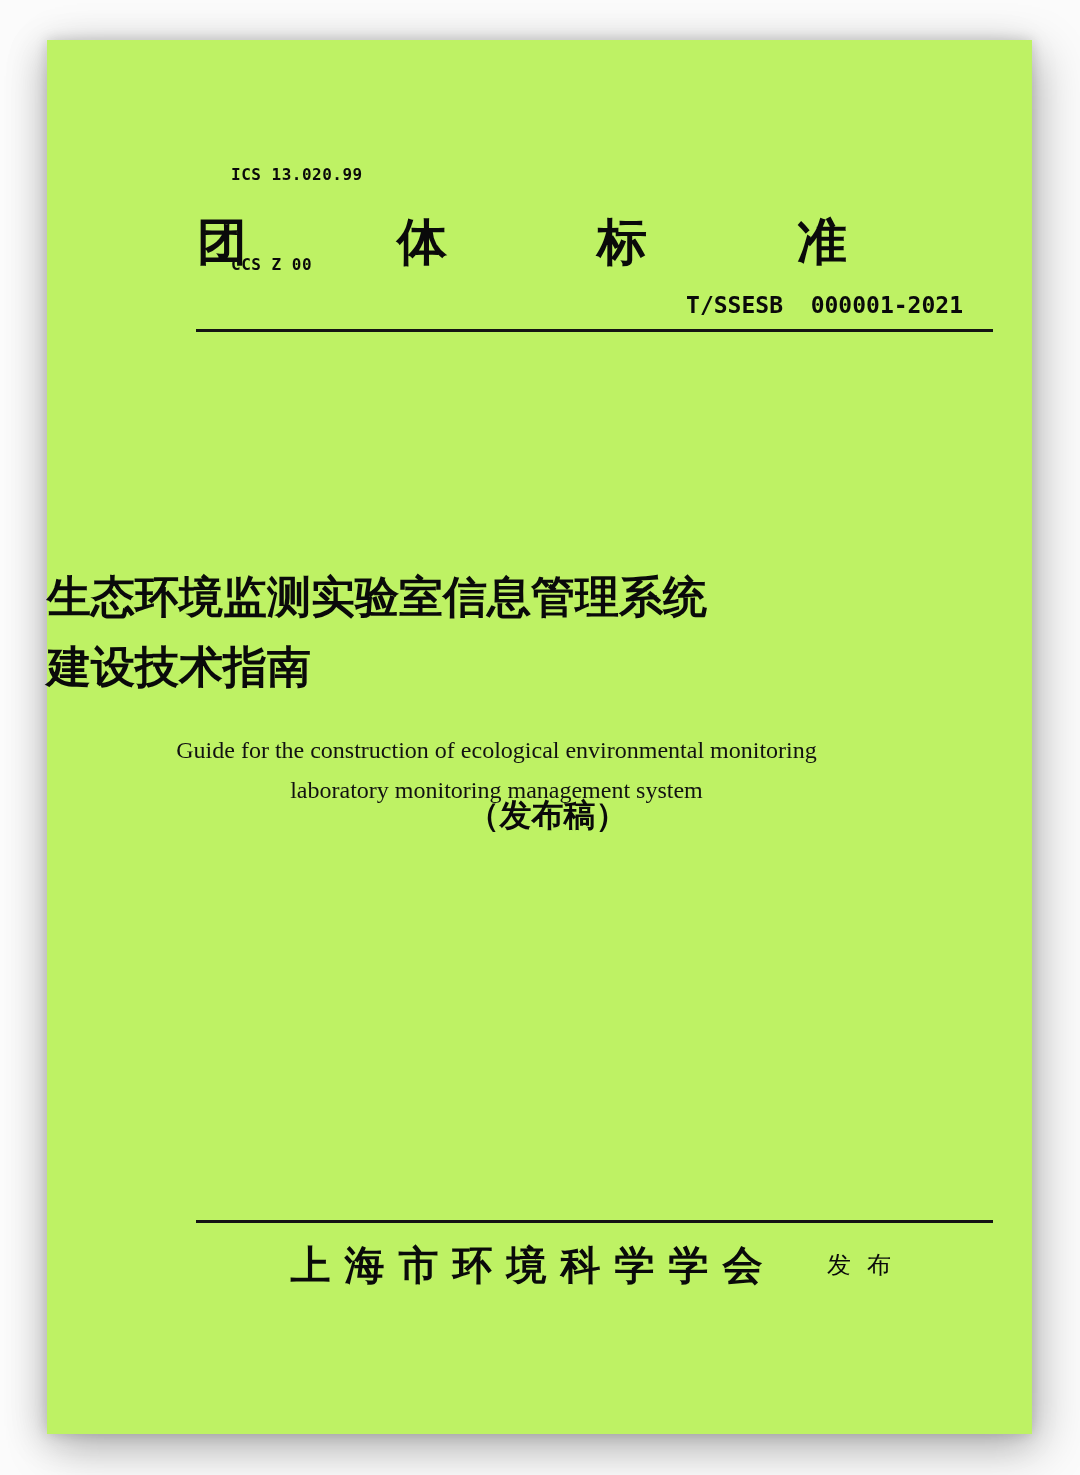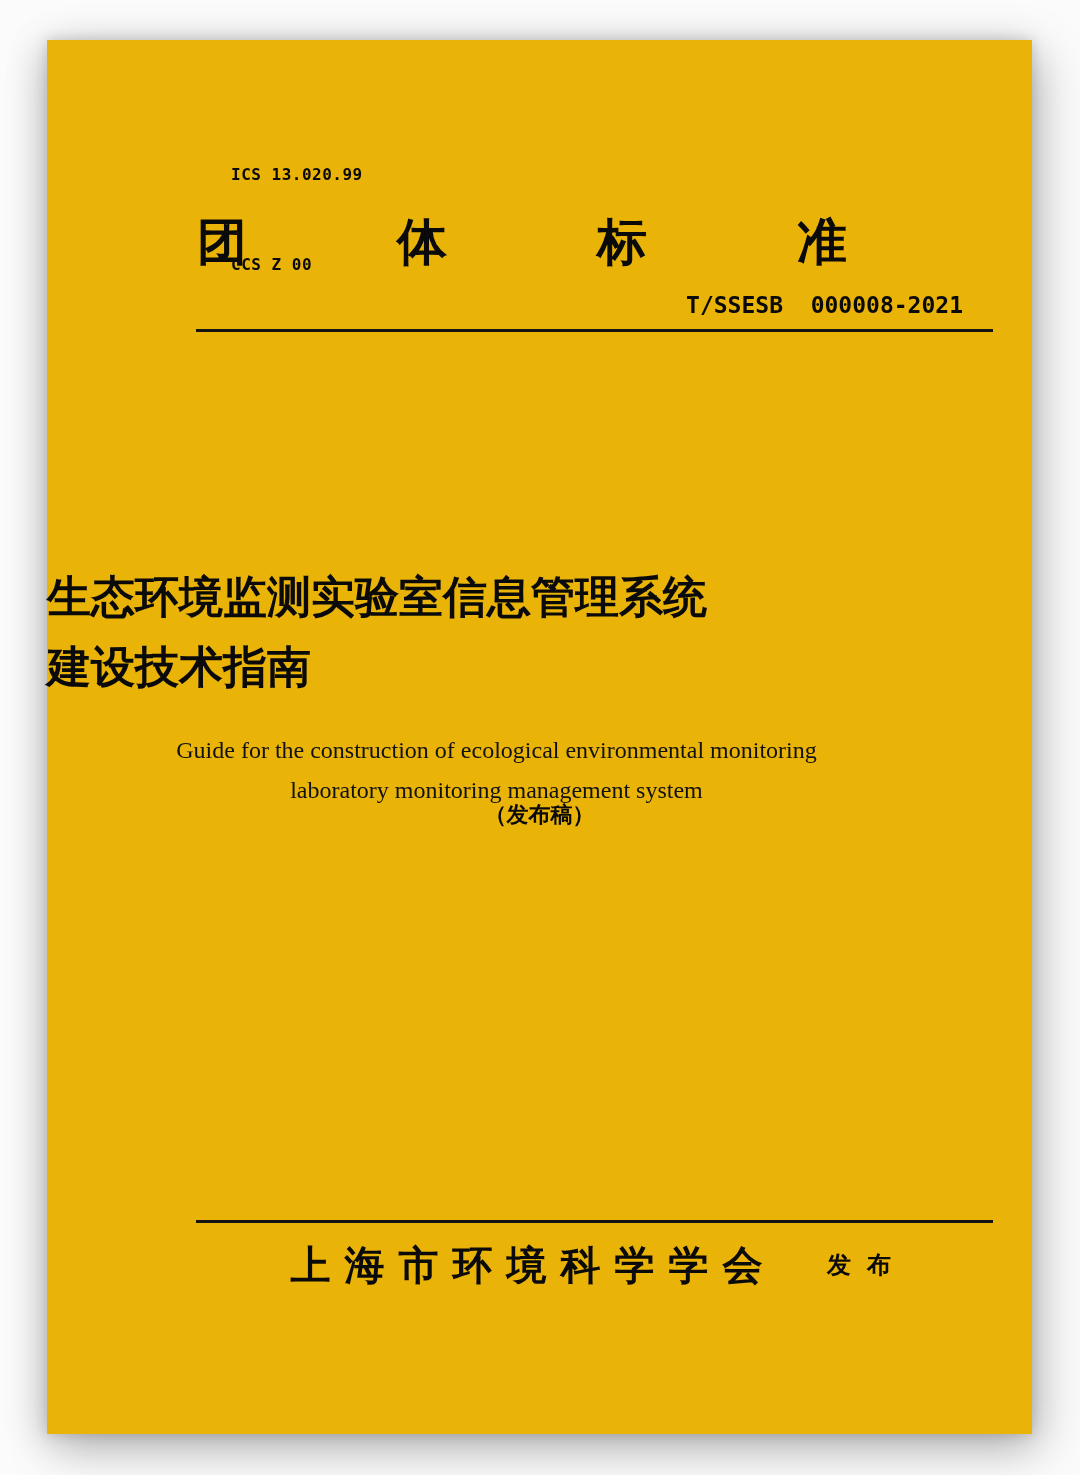--- a/index.html
+++ b/index.html
@@ -11,21 +11,21 @@
     font-family: "DejaVu Sans", sans-serif;
     color: #0a0a0a;
     overflow: hidden;
   }
   .sheet {
     position: absolute;
     left: 47px;
     top: 40px;
     width: 985px;
     height: 1394px;
-    background: #eab308;
+    background: #bef264;
     box-shadow: 0 0 12px rgba(0,0,0,0.15), 8px 14px 45px rgba(0,0,0,0.25), -8px 6px 35px rgba(0,0,0,0.12);
   }
   .abs { position: absolute; }
 
   .ics-block {
     left: 184px;
     top: 60px;
     font-family: "DejaVu Sans Mono", monospace;
     font-size: 16px;
     font-weight: 700;
@@ -83,25 +83,25 @@
     width: 899px;
     text-align: center;
     font-family: "Liberation Serif", "DejaVu Serif", serif;
     font-size: 24px;
     line-height: 40px;
     font-weight: 400;
     color: #111;
   }
 
   .draft-note {
-    left: 0;
+    left: 8px;
     top: 760px;
     width: 985px;
     text-align: center;
-    font-size: 22px;
+    font-size: 32px;
     line-height: 30px;
     font-weight: 700;
     font-family: "DejaVu Sans", sans-serif;
   }
 
   .dates-row {
     left: 149px;
     top: 1140px;
     width: 762px;
     display: flex;
@@ -123,21 +123,21 @@
     line-height: 44px;
     font-weight: 700;
     letter-spacing: 14px;
   }
 
   .publish-verb {
     left: 780px;
     top: 1211px;
     font-size: 24px;
     line-height: 28px;
-    font-weight: 700;
+    font-weight: 400;
     letter-spacing: 16px;
     font-family: "DejaVu Sans", sans-serif;
   }
 </style>
 </head>
 <body>
 
 <div class="sheet">
 
   <div class="abs ics-block">
@@ -145,21 +145,21 @@
     <div>CCS Z 00</div>
   </div>
 
   <div class="abs doc-type">
     <span>团</span>
     <span>体</span>
     <span>标</span>
     <span>准</span>
   </div>
 
-  <div class="abs std-number">T/SSESB  000008-2021</div>
+  <div class="abs std-number">T/SSESB  000001-2021</div>
 
   <div class="abs rule rule-top"></div>
 
   <div class="abs main-title">
     <div>生态环境监测实验室信息管理系统</div>
     <div>建设技术指南</div>
   </div>
 
   <div class="abs subtitle-en">
     <div>Guide for the construction of ecological environmental monitoring</div>

